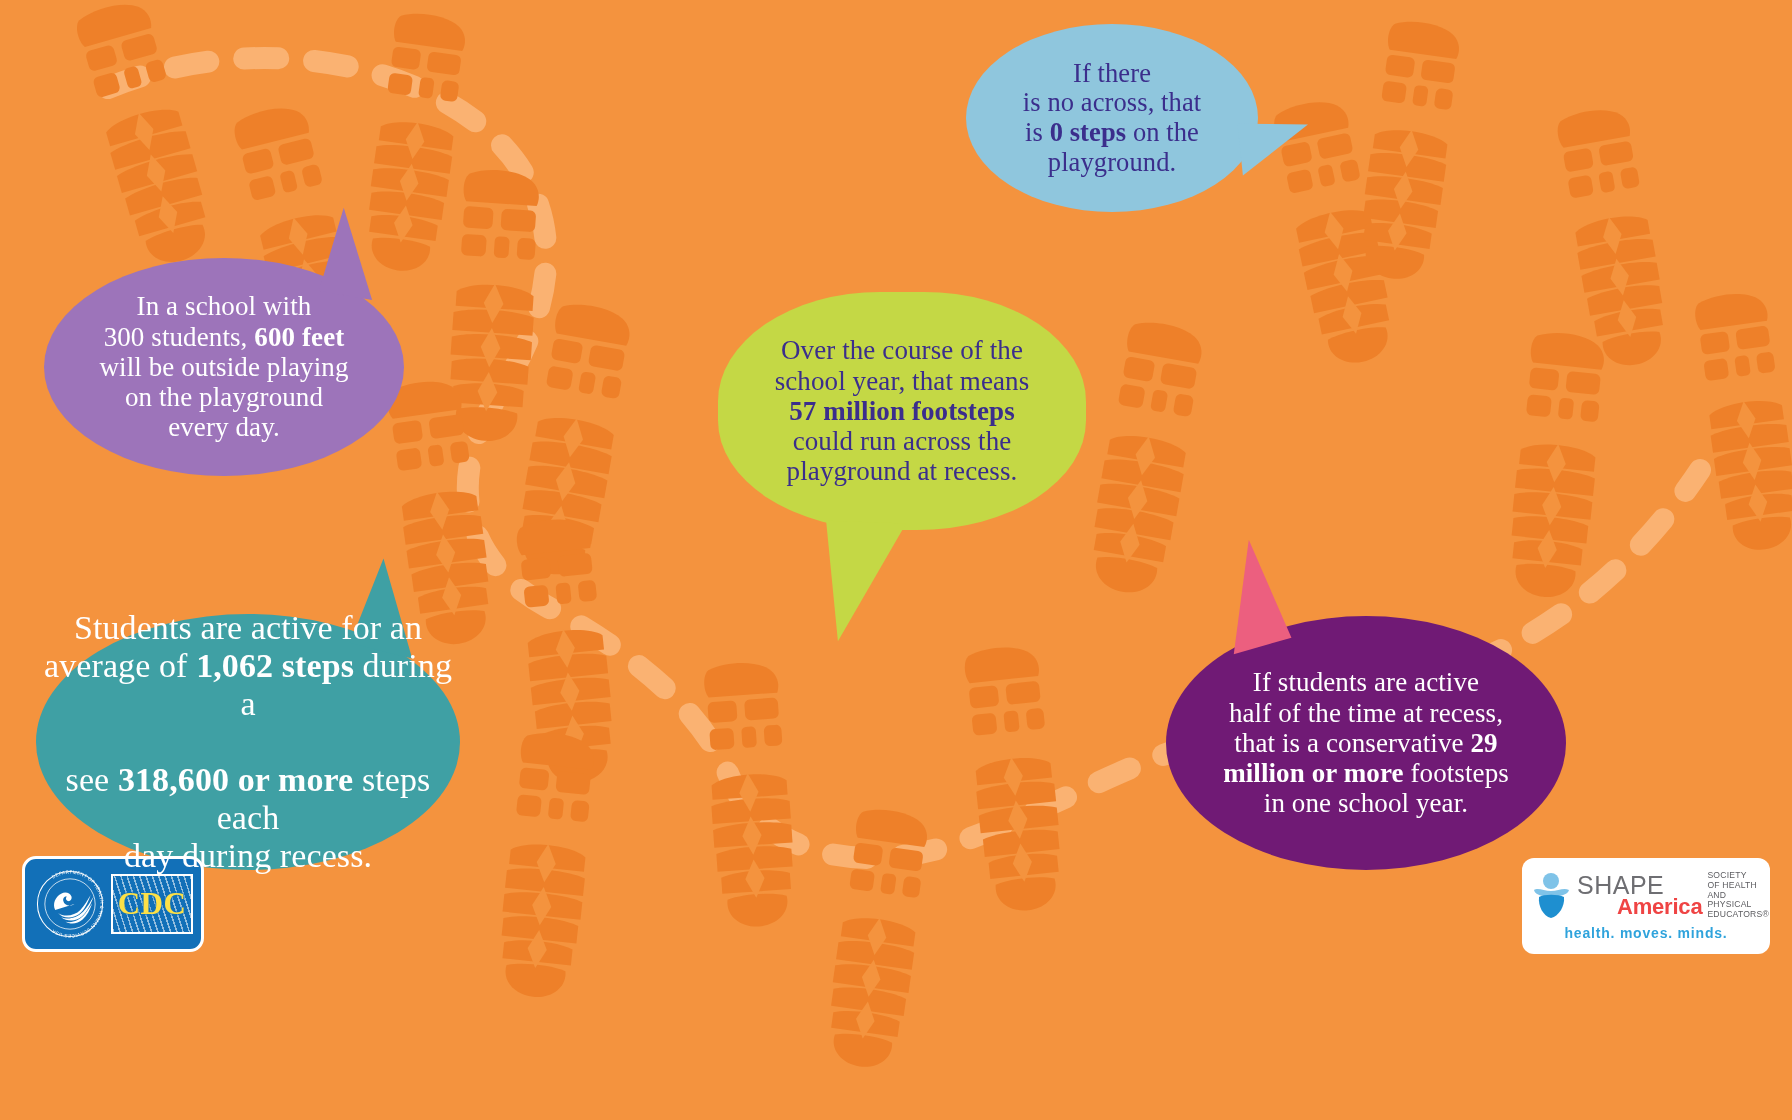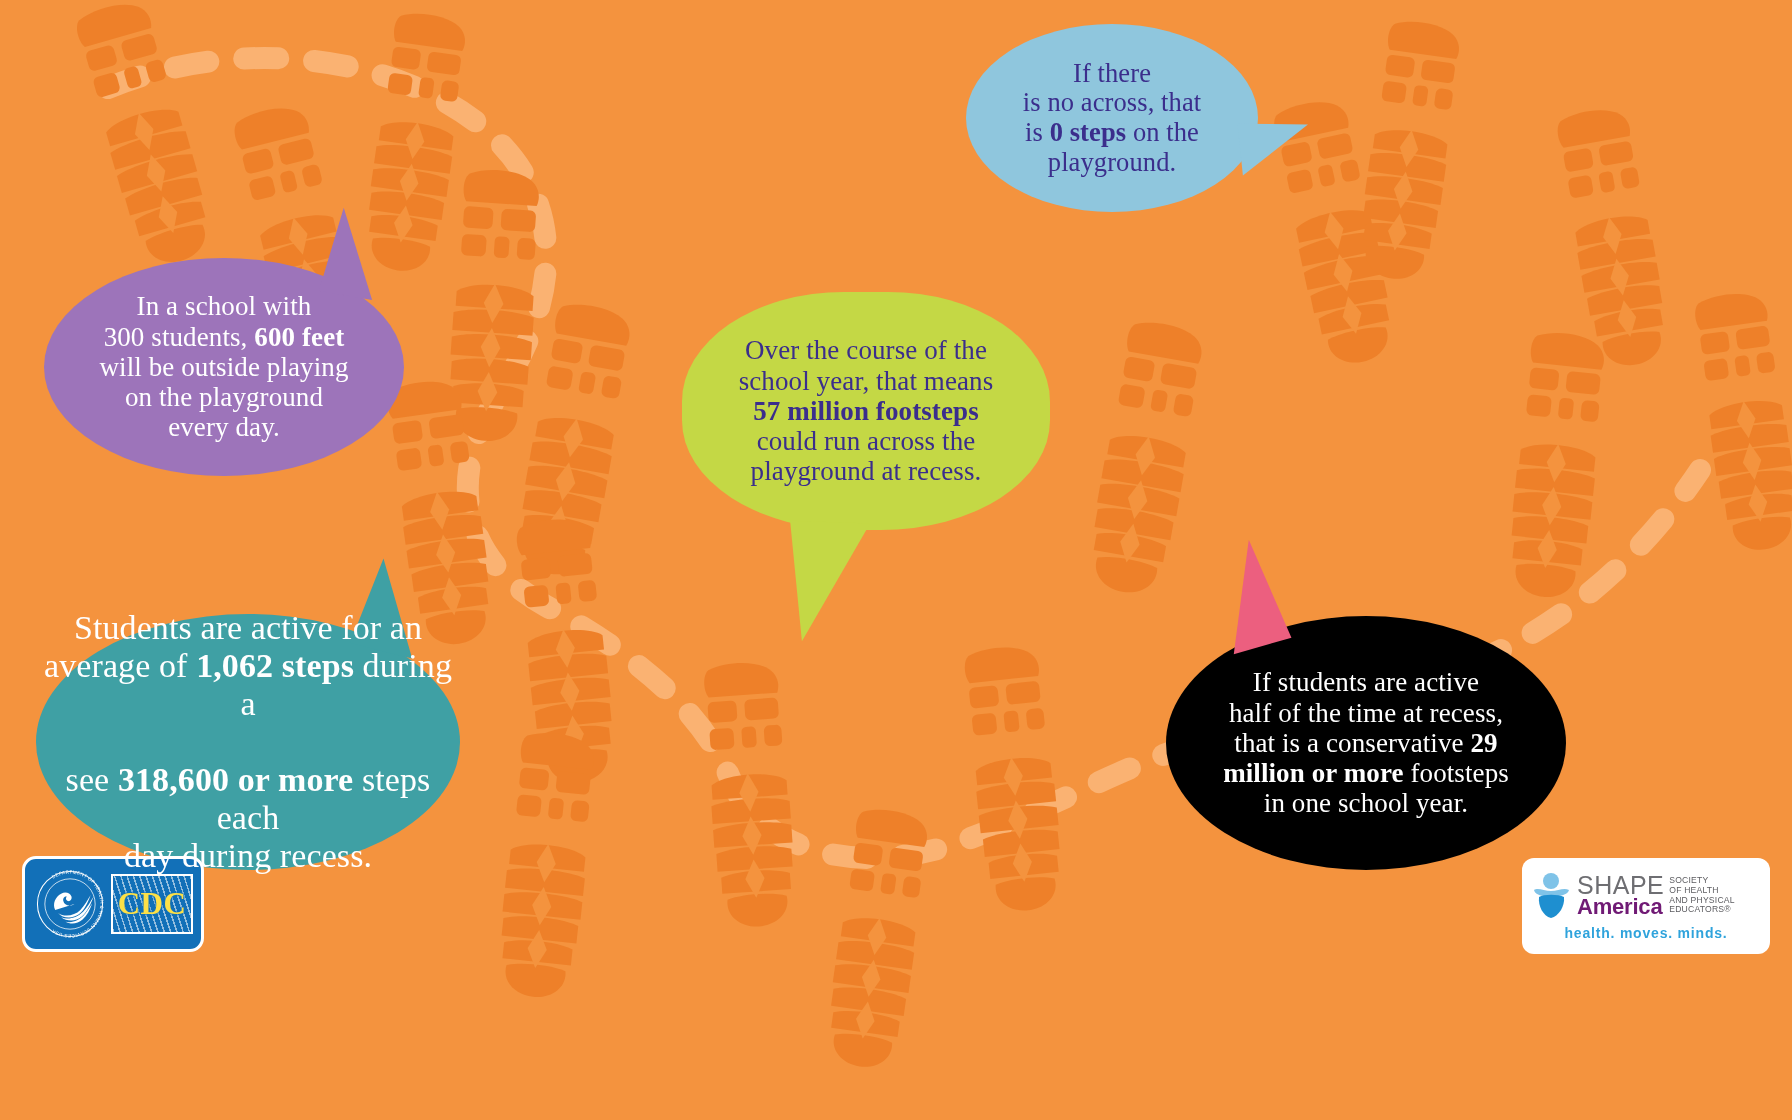--- a/index.html
+++ b/index.html
@@ -52,21 +52,21 @@
     position:absolute;z-index:2;
     right:24px;top:-48px;width:0;height:0;
     border-bottom:86px solid #9D74BA;
     border-left:10px solid transparent;
     border-right:44px solid transparent;
     transform:rotate(10deg);
   }
 
   
   #bubble-green{
-    left:682px;top:292px;width:368px;height:238px;
+    left:718px;top:292px;width:368px;height:238px;
     border-radius:44% 44% 46% 46%/46%;
     background:#C4D845;color:#3B2E8C;
     font-size:27px;
   }
   #bubble-green .tail{
     position:absolute;z-index:2;
     left:106px;bottom:-112px;width:0;height:0;
     border-top:120px solid #C4D845;
     border-left:16px solid transparent;
     border-right:64px solid transparent;
@@ -86,21 +86,21 @@
     border-bottom:90px solid #3FA0A4;
     border-left:12px solid transparent;
     border-right:52px solid transparent;
     transform:rotate(14deg);
   }
 
   
   #bubble-pink{
     left:1166px;top:616px;width:400px;height:254px;
     border-radius:50%/50%;
-    background:#000000;color:#ffffff;
+    background:#701a75;color:#ffffff;
     font-size:27px;
   }
   #bubble-pink .tail{
     position:absolute;z-index:2;
     left:52px;top:-74px;width:0;height:0;
     border-bottom:106px solid #EC5F7F;
     border-left:46px solid transparent;
     border-right:14px solid transparent;
     transform:rotate(-16deg);
   }
@@ -136,22 +136,23 @@
     display:flex;flex-direction:column;justify-content:center;
   }
   #shape-top{display:flex;align-items:center;gap:5px;}
   #shape-figure{width:40px;height:48px;flex:0 0 40px;}
   #shape-names{display:flex;flex-direction:column;line-height:.92;}
   #shape-word{
     font-size:25px;font-weight:400;color:#6E6E72;letter-spacing:.5px;
     font-family:"Liberation Sans",sans-serif;
   }
   #america-word{
-    font-size:22px;font-weight:700;color:#701a75;letter-spacing:-.2px;
+    font-size:22px;font-weight:700;color:#ef4444;letter-spacing:-.2px;
     font-family:"Liberation Sans",sans-serif;
+    margin-left:40px;
   }
   #shape-sub{
     font-size:8.6px;color:#5C5C60;line-height:1.16;letter-spacing:.2px;
     align-self:center;
     font-family:"Liberation Sans",sans-serif;
   }
   #shape-tag{
     text-align:center;color:#2FA3DC;font-weight:700;font-size:14px;
     letter-spacing:.8px;margin-top:5px;
     font-family:"Liberation Sans",sans-serif;

